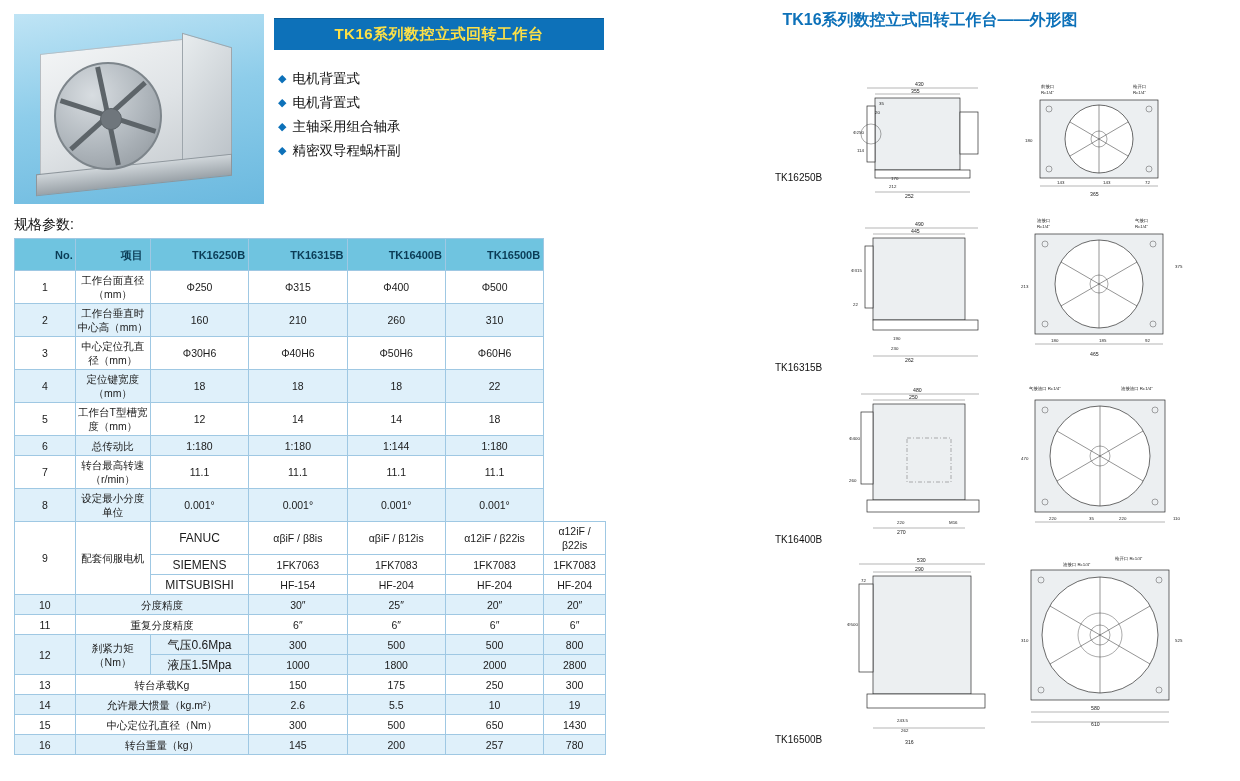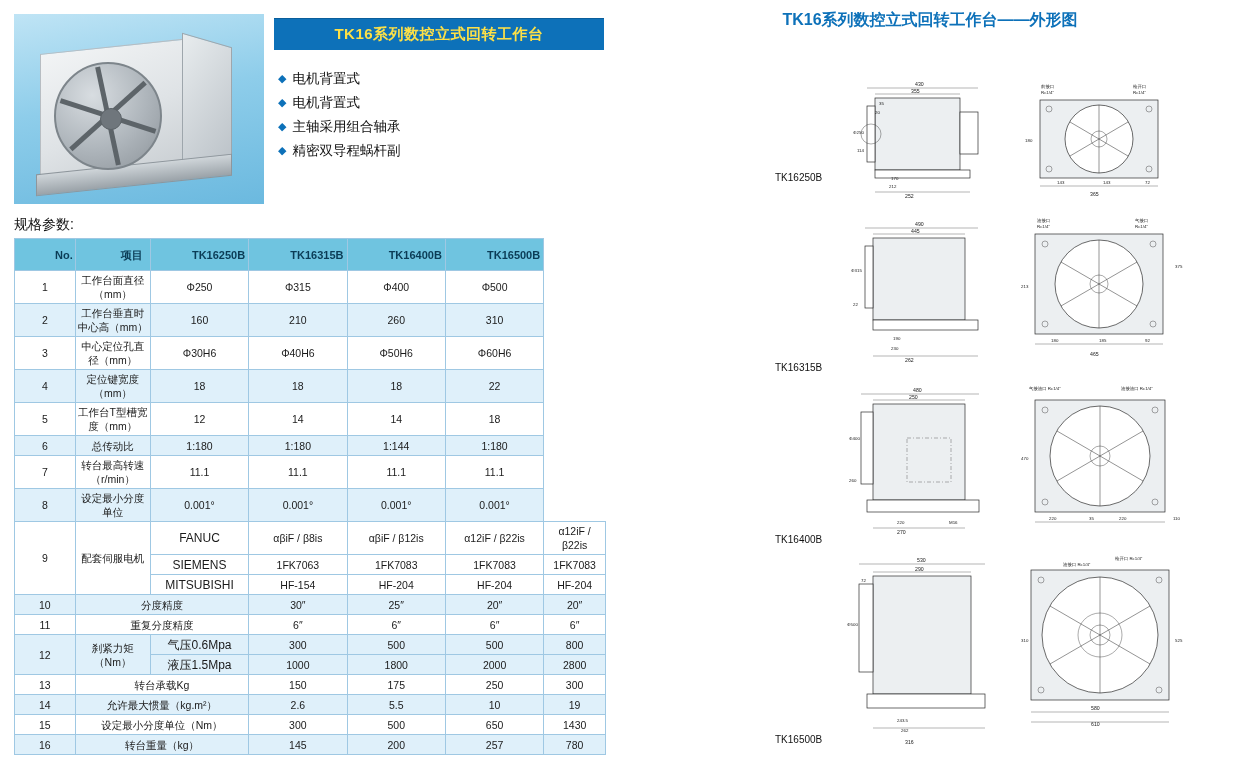--- a/index.html
+++ b/index.html
@@ -330,21 +330,21 @@
         <tr class="even">
           <td class="no">14</td>
           <td class="item" colspan="2">允许最大惯量（kg.m²）</td>
           <td class="val">2.6</td>
           <td class="val">5.5</td>
           <td class="val">10</td>
           <td class="val">19</td>
         </tr>
         <tr class="odd">
           <td class="no">15</td>
-          <td class="item" colspan="2">设定最小分度单位（Nm）</td>
+          <td class="item" colspan="2">中心定位孔直径（Nm）</td>
           <td class="val">300</td>
           <td class="val">500</td>
           <td class="val">650</td>
           <td class="val">1430</td>
         </tr>
         <tr class="even">
           <td class="no">16</td>
           <td class="item" colspan="2">转台重量（kg）</td>
           <td class="val">145</td>
           <td class="val">200</td>

